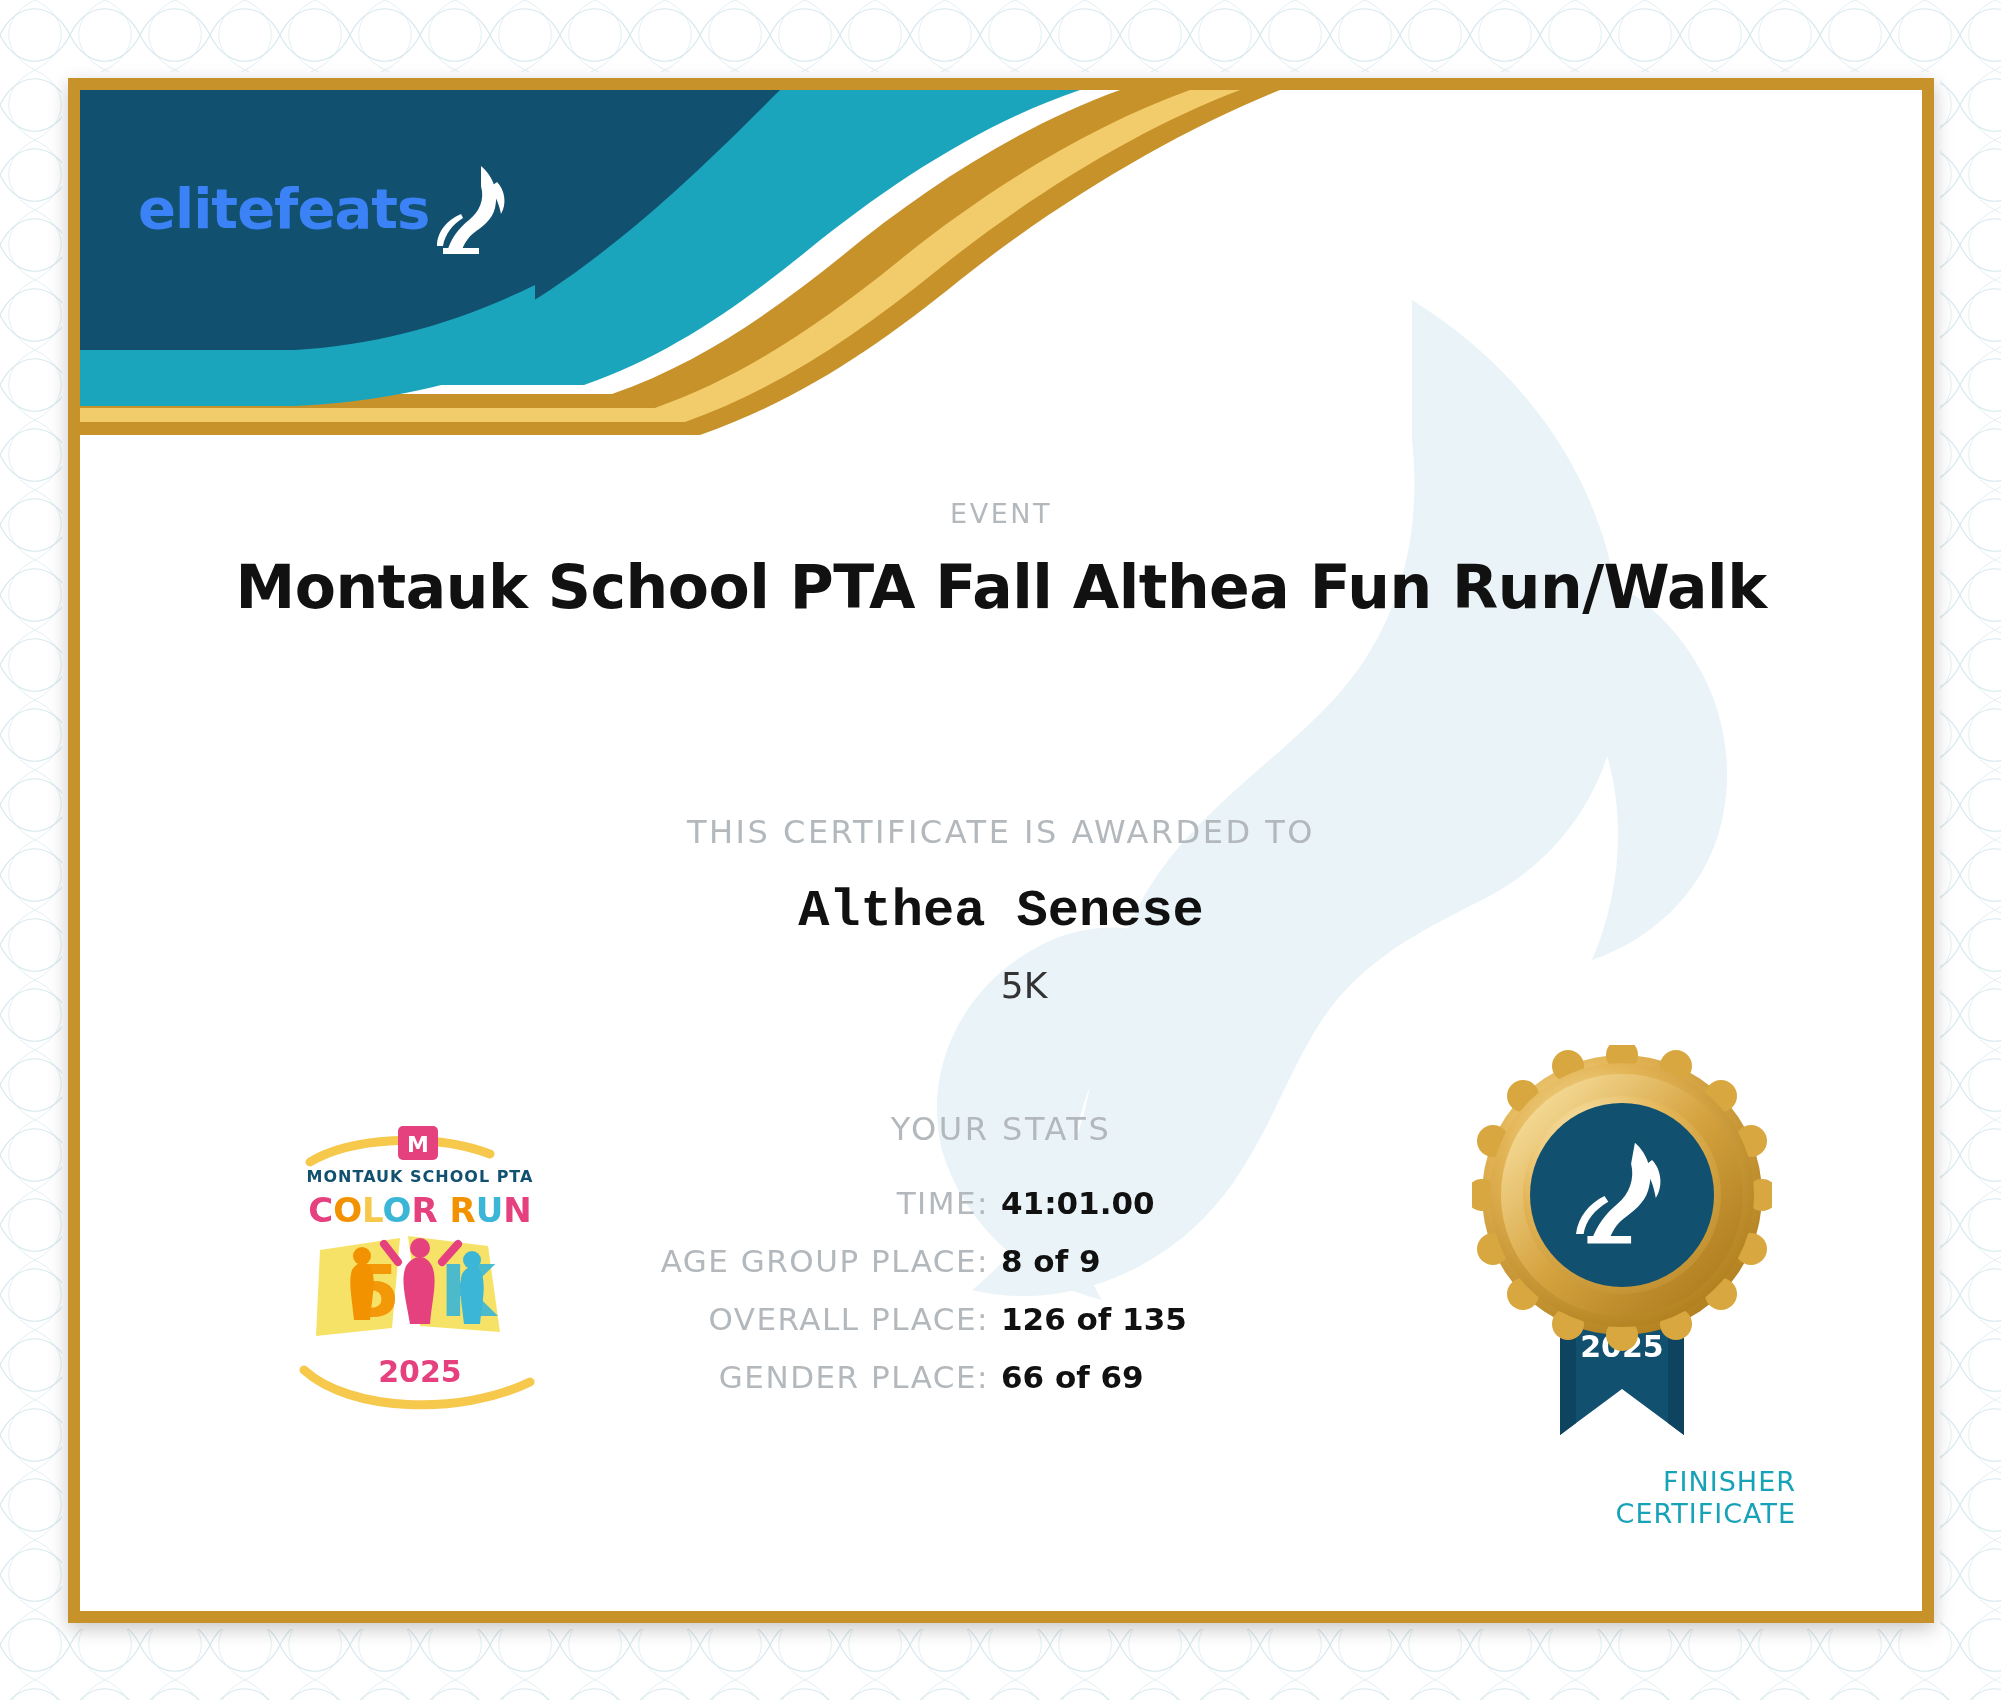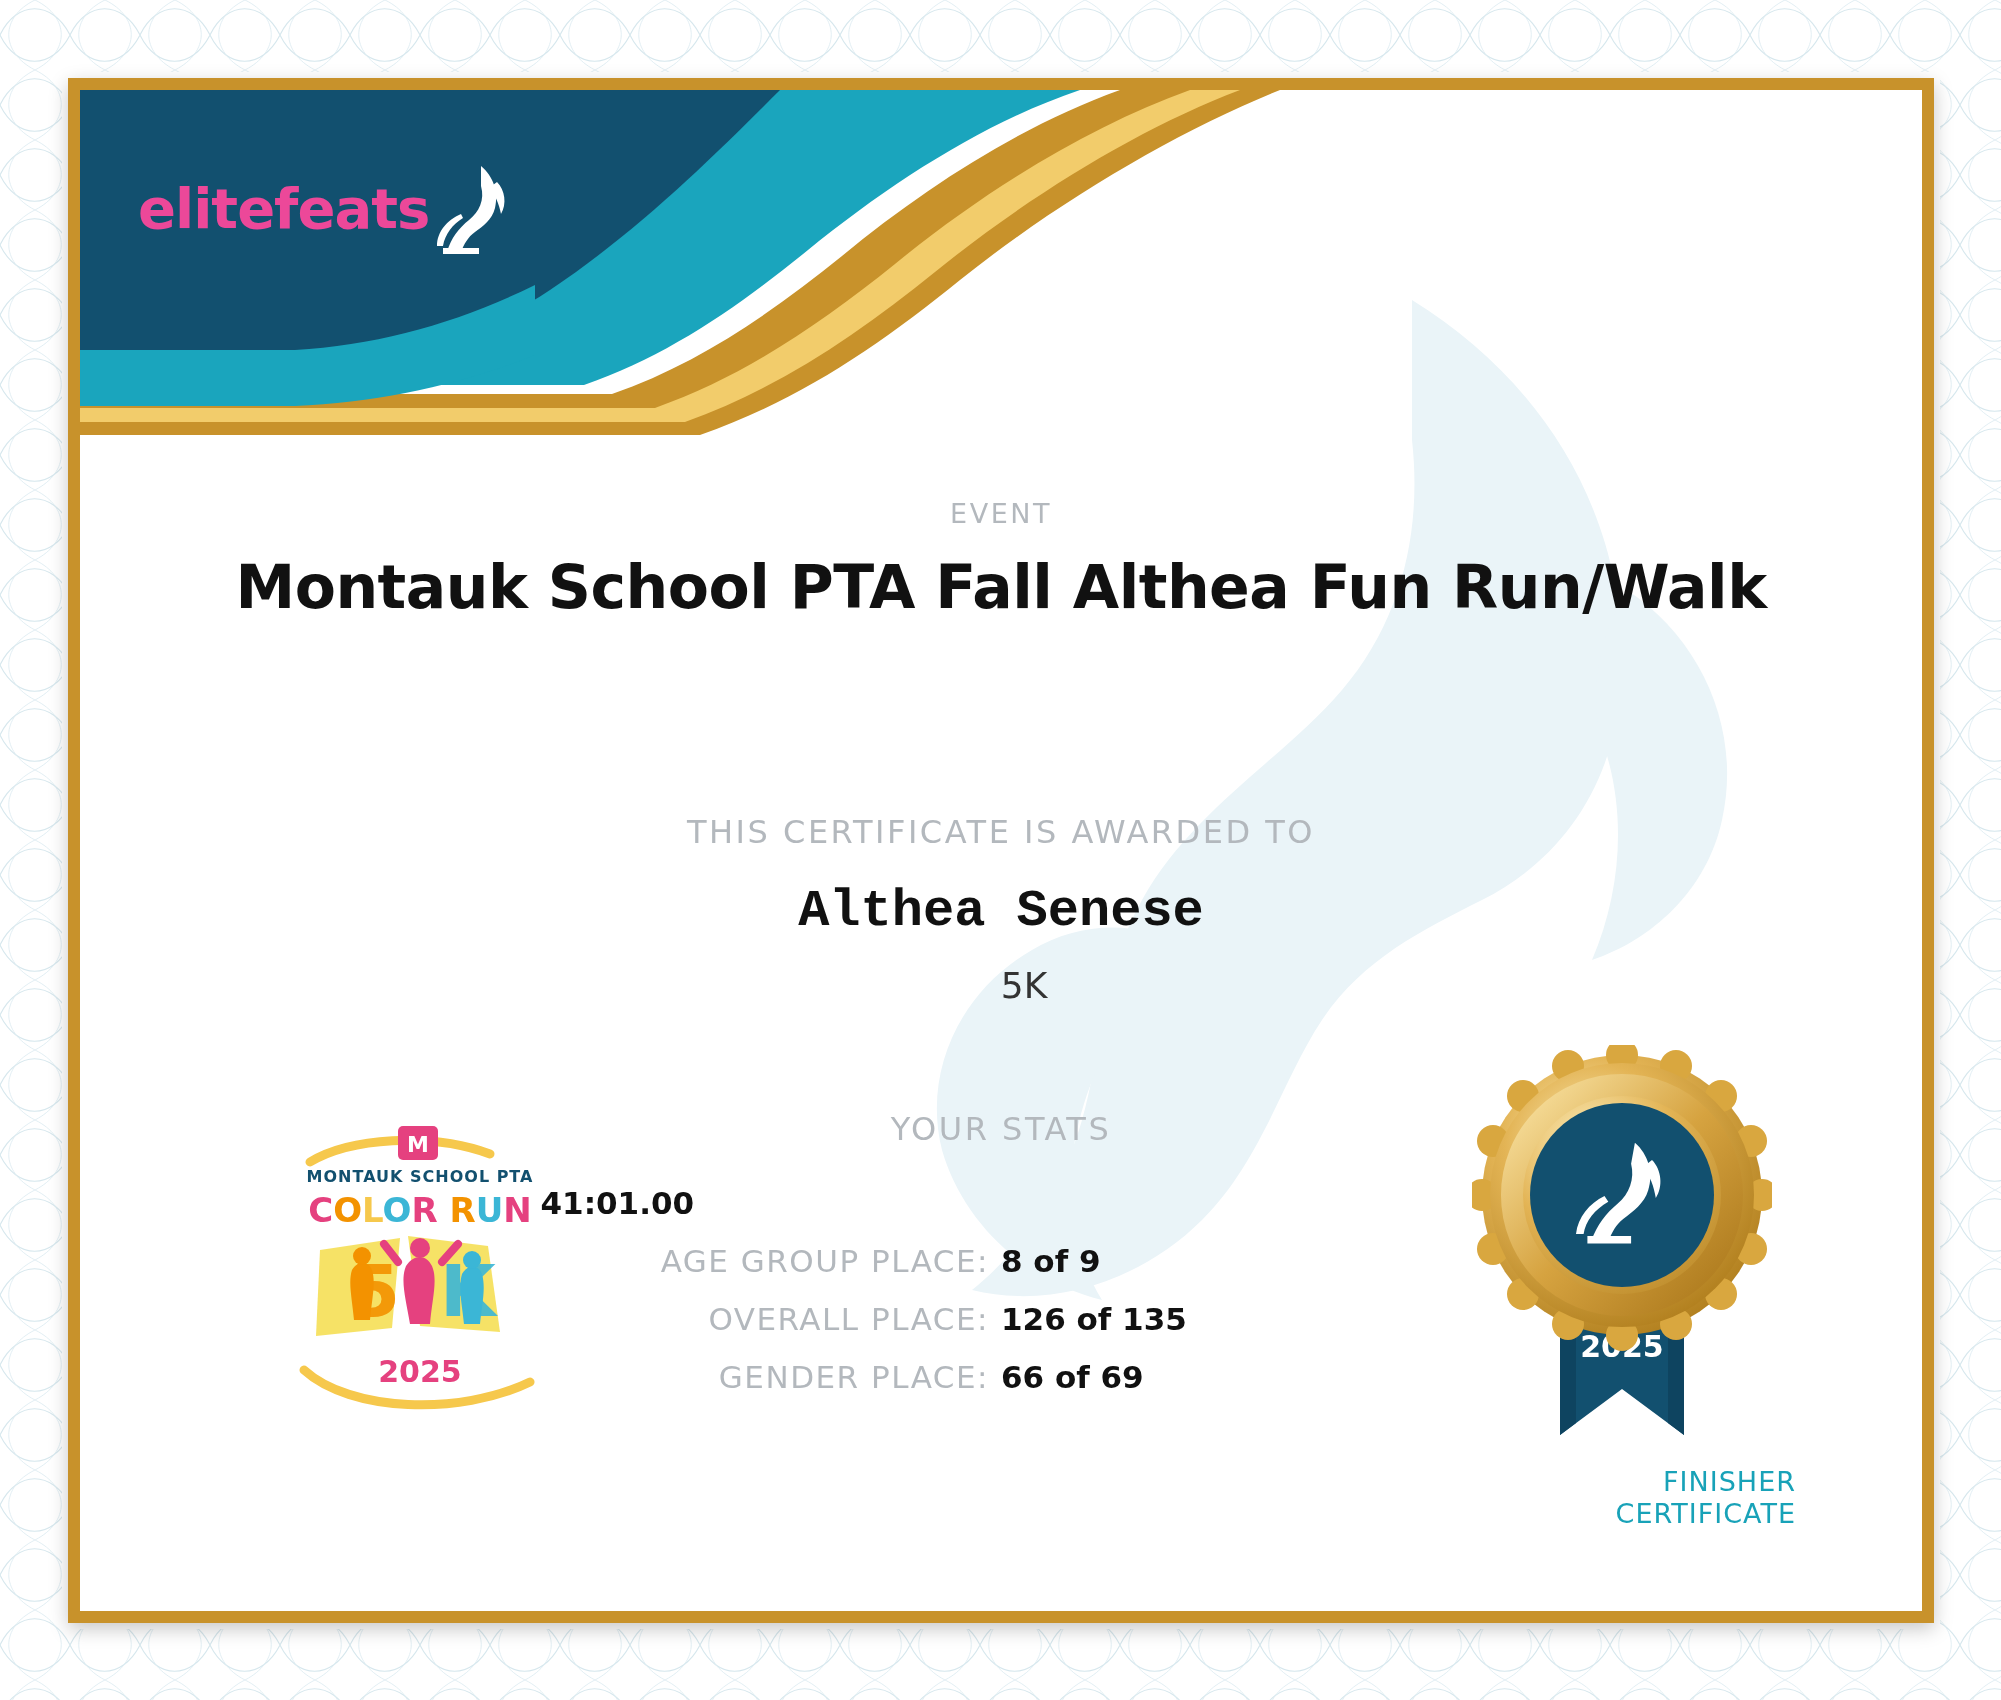--- a/index.html
+++ b/index.html
@@ -71,21 +71,21 @@
   }
   .brand {
     position: absolute;
     left: 58px;
     top: 72px;
     display: flex;
     align-items: center;
     gap: 6px;
   }
   .brand-text {
-    color: #ec4899;
+    color: #3b82f6;
     font-size: 56px;
     font-weight: bold;
     letter-spacing: -1px;
     font-family: "DejaVu Sans", sans-serif;
   }
 
   
   .label {
     color: #b3b8bd;
     letter-spacing: 2.5px;
@@ -265,20 +265,21 @@
       <div class="event-name">Montauk School PTA Fall Althea Fun Run/Walk</div>
 
       <div class="label awarded-label">THIS CERTIFICATE IS AWARDED TO</div>
       <div class="recipient">Althea Senese</div>
       <div class="distance">5K</div>
 
       <div class="label stats-label">YOUR STATS</div>
 
       <div class="stats">
         <div class="stat-row">
+          <div class="stat-key">TIME:</div>
           <div class="stat-val">41:01.00</div>
         </div>
         <div class="stat-row">
           <div class="stat-key">AGE GROUP PLACE:</div>
           <div class="stat-val">8 of 9</div>
         </div>
         <div class="stat-row">
           <div class="stat-key">OVERALL PLACE:</div>
           <div class="stat-val">126 of 135</div>
         </div>

